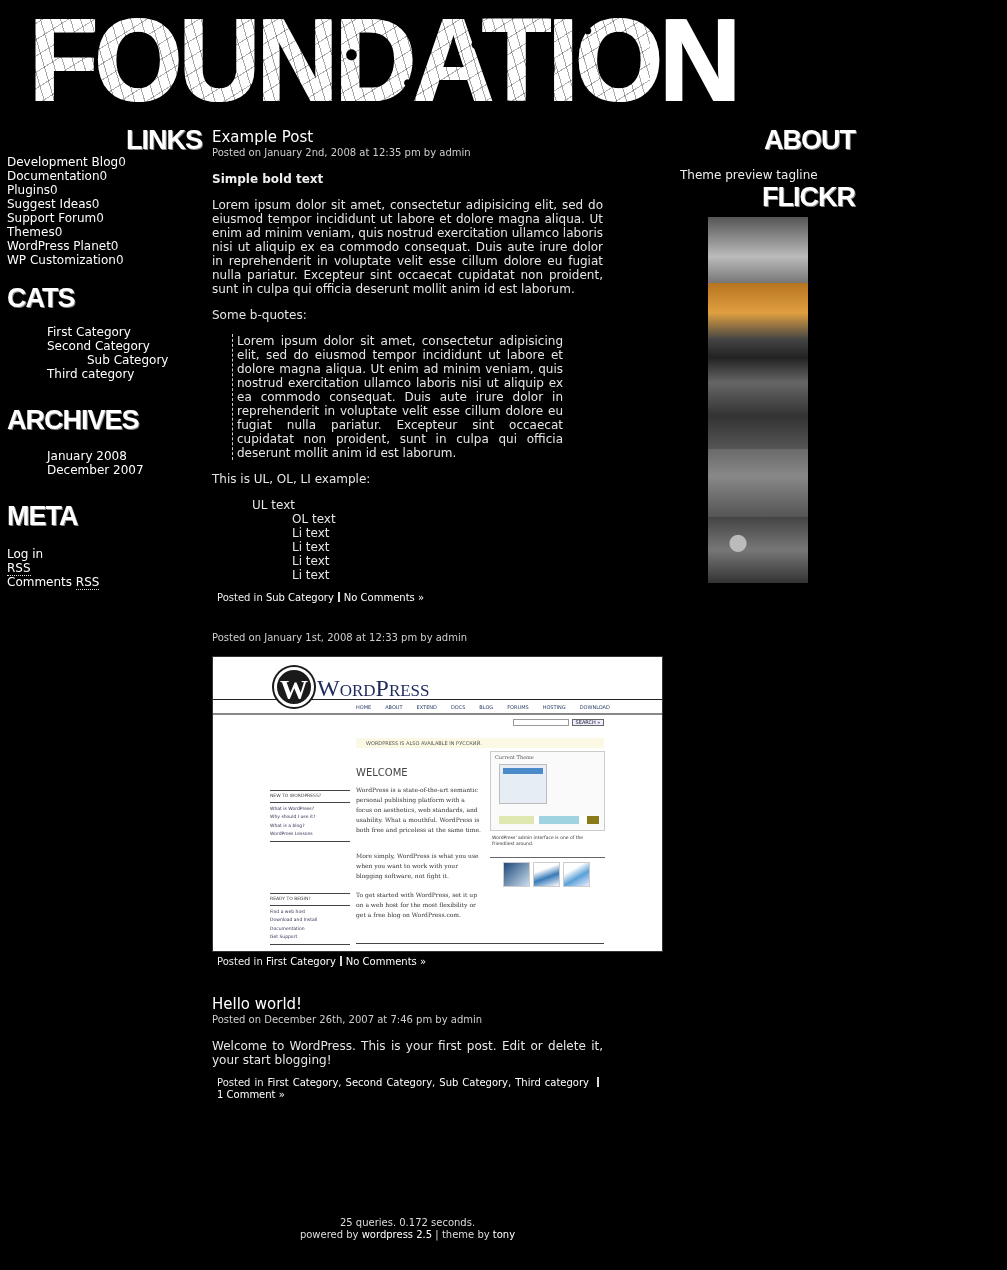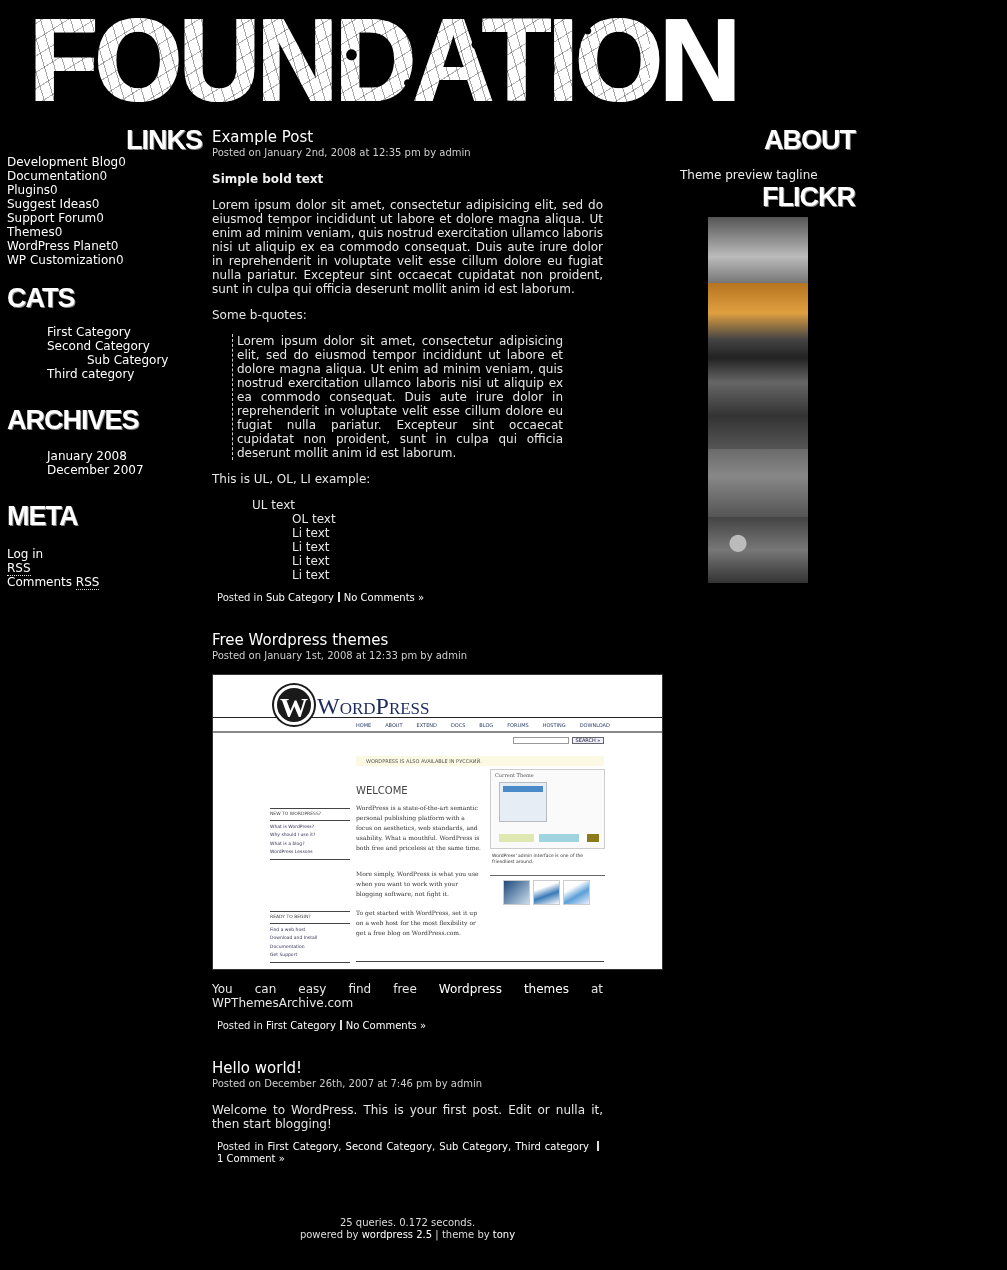--- a/index.html
+++ b/index.html
@@ -192,21 +192,20 @@
           </ol>
         </li>
       </ul>
     </div>
     <div class="post-foot">
       <span>Posted in </span><a>Sub Category</a><span class="sep"></span><a>No Comments »</a>
     </div>
   </div>
 
   <div class="post" style="margin-bottom:28px;">
-    <h2 class="post-title"><a>Free Wordpress themes</a></h2>
     <div class="post-meta">Posted on January 1st, 2008 at 12:33 pm by admin</div>
 
     <div class="wp-shot">
       <div class="hline" style="top:42px;height:1px;"></div>
       <div class="hline" style="top:56px;height:2px;background:#888;"></div>
       <div class="wp-logo-circle">W</div>
       <div class="wp-logo-text">WordPress</div>
       <div class="wp-nav">
         <span>HOME</span>
         <span>ABOUT</span>
@@ -248,33 +247,30 @@
       <div class="wp-caption">WordPress' admin interface is one of the friendliest around.</div>
       <div class="hline" style="top:200px;left:277px;width:115px;height:1px;background:#666;"></div>
       <div class="wp-thumbs">
         <span style="background:linear-gradient(135deg,#1d4a7a,#cde);"></span>
         <span style="background:linear-gradient(160deg,#fff 30%,#3a7ab8 60%,#fff);"></span>
         <span style="background:linear-gradient(150deg,#fff 30%,#5aa0d8 60%,#eef);"></span>
       </div>
       <div class="hline" style="top:286px;left:143px;width:248px;height:1px;background:#444;"></div>
     </div>
 
-    <div class="post-body" style="margin-top:12px;">
-      <p style="margin-bottom:10px;"><span>You can easy find free </span><a>Wordpress themes</a><span> at WPThemesArchive.com</span></p>
-    </div>
     <div class="post-foot">
       <span>Posted in </span><a>First Category</a><span class="sep"></span><a>No Comments »</a>
     </div>
   </div>
 
   <div class="post">
     <h2 class="post-title"><a>Hello world!</a></h2>
     <div class="post-meta">Posted on December 26th, 2007 at 7:46 pm by admin</div>
     <div class="post-body">
-      <p style="margin-bottom:10px;">Welcome to WordPress. This is your first post. Edit or nulla it, then start blogging!</p>
+      <p style="margin-bottom:10px;">Welcome to WordPress. This is your first post. Edit or delete it, your start blogging!</p>
     </div>
     <div class="post-foot">
       <span>Posted in </span><a>First Category</a>, <a>Second Category</a>, <a>Sub Category</a>, <a>Third category</a> <span class="sep"></span> <a>1 Comment »</a>
     </div>
   </div>
 </div>
 
 <div class="right">
   <div class="wtitle about-title">ABOUT</div>
   <div class="tagline">Theme preview tagline</div>

